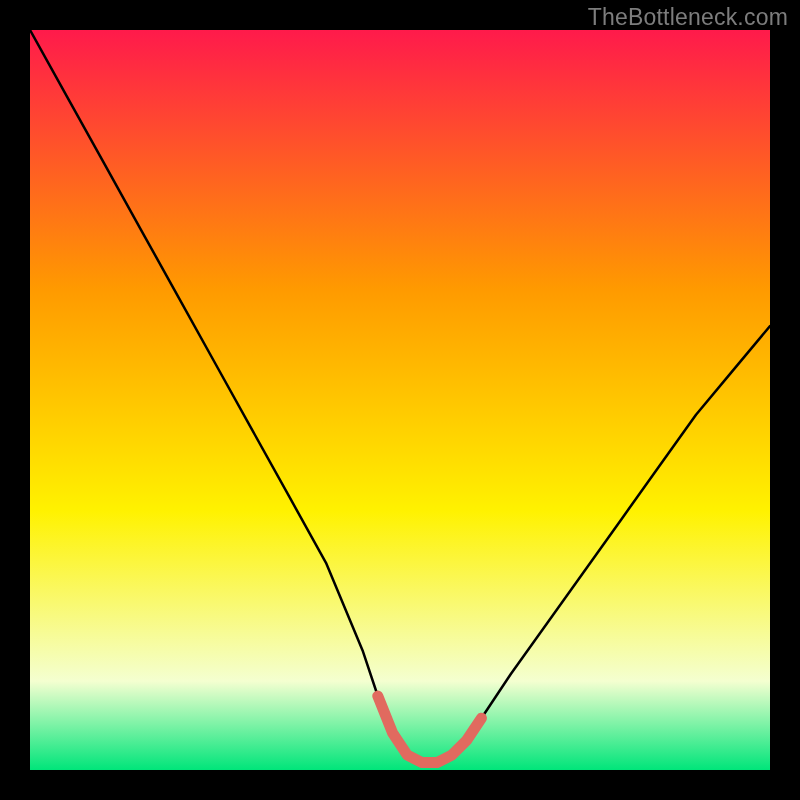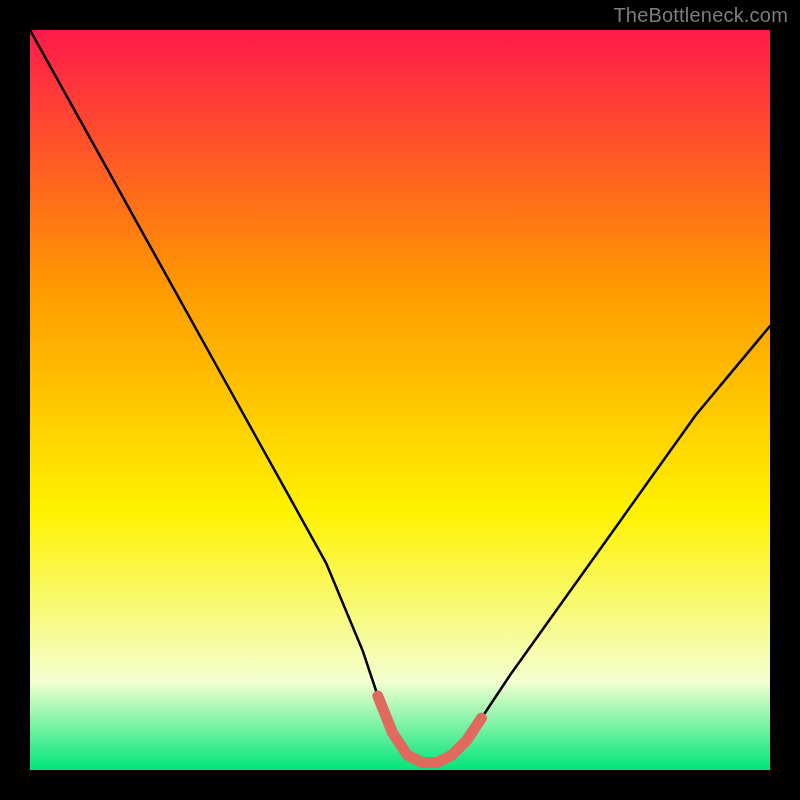--- a/index.html
+++ b/index.html
@@ -17,21 +17,21 @@
     top: 0;
     width: 800px;
     height: 800px;
     background: #000;
   }
   .watermark {
     position: absolute;
     top: 4px;
     right: 12px;
     color: #7d7d7d;
-    font-size: 20px;
+    font-size: 23px;
     font-weight: 500;
     letter-spacing: 0.2px;
     user-select: none;
   }
   .plot-wrap {
     position: absolute;
     left: 30px;
     top: 30px;
     width: 740px;
     height: 740px;

